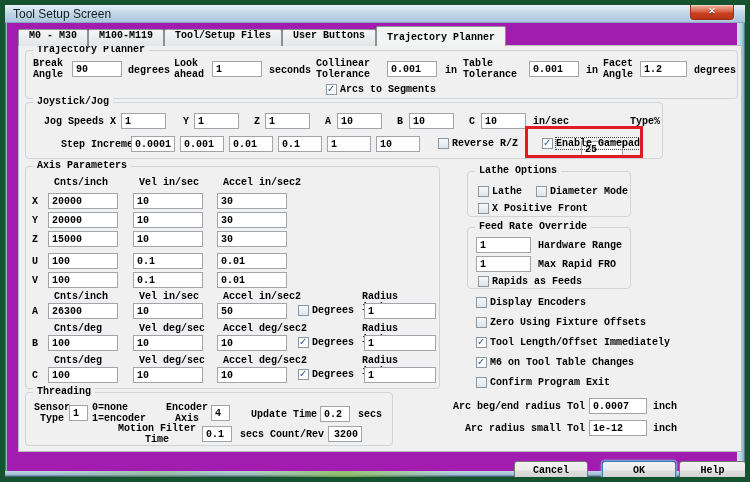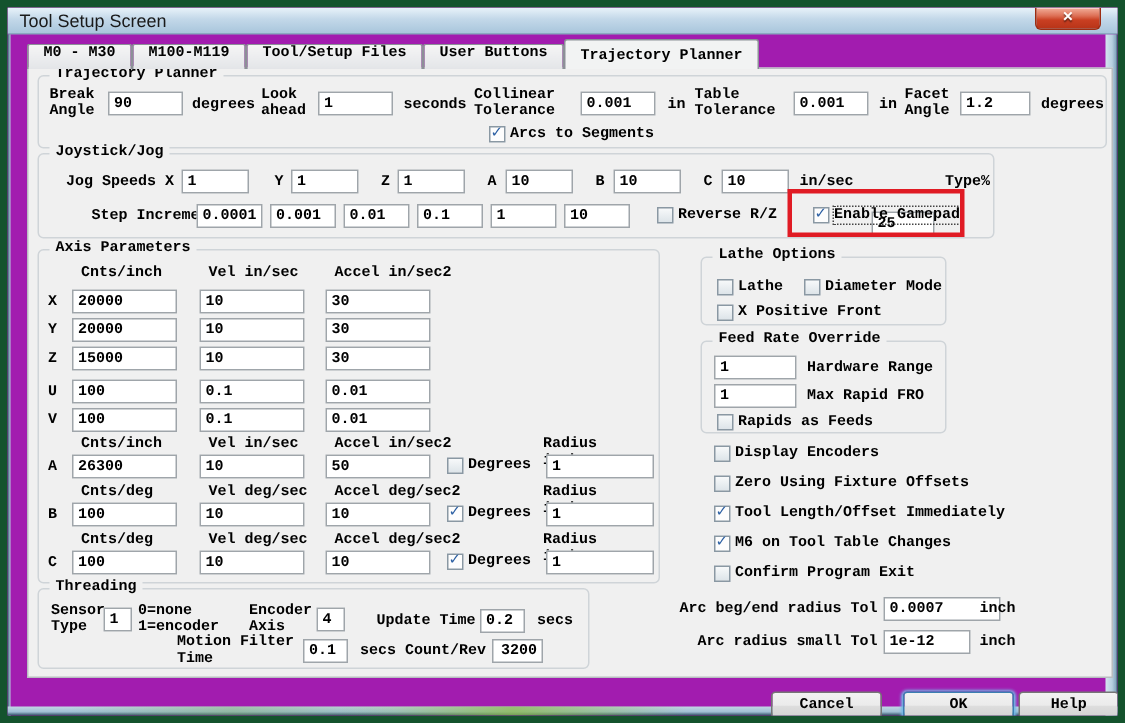--- a/index.html
+++ b/index.html
@@ -32,21 +32,21 @@
     background:linear-gradient(#f5f5f5,#e3e5e8); font:bold 10px "Liberation Mono",monospace;
     white-space:nowrap; cursor:pointer; }
   .tab.active { height:20px; margin-top:-3px; padding-top:5px; background:#f2f3f3; z-index:6; }
   .panel { position:absolute; left:13px; top:40px; width:724px; height:407px;
     border:1px solid #b9bdc1; background:#f0f0f0; }
   
   .group { position:absolute; border:1px solid #cfd4d8; border-radius:4px; }
   .gtitle { position:absolute; top:-7px; left:7px; padding:0 4px; background:#f0f0f0;
     font:bold 10px "Liberation Mono",monospace; white-space:nowrap; }
   .lbl { position:absolute; font:bold 10px/11px "Liberation Mono",monospace; color:#000; white-space:pre-line; }
-  .tc { text-align:left; }
+  .tc { text-align:center; }
   .tr { text-align:right; }
   .inp { position:absolute; height:16px; border:1px solid #9fa5aa; background:#fff;
     font:bold 10px "Liberation Mono",monospace; padding:1px 3px; color:#000; }
   .cbrow { position:absolute; display:flex; align-items:center; gap:3px; height:13px; }
   .cb { width:11px; height:11px; flex:none; border:1px solid #8a98a3;
     background:linear-gradient(#f7f9fa,#dde4e9); position:relative; cursor:pointer; }
   .cb[data-checked="true"] { background:#fdfdfd; }
   .cb[data-checked="true"]::after { content:"✓"; position:absolute; left:0; top:-2px;
     font:bold 10px "DejaVu Sans",sans-serif; color:#2b5fa3; }
   .cl { font:bold 10px "Liberation Mono",monospace; white-space:nowrap; }
@@ -279,21 +279,21 @@
     <span class="lbl" style="left:332px;top:16px">secs</span>
     <span class="lbl tc" style="left:92px;top:30px">Motion Filter
 Time</span>
     <input class="inp" style="left: 176px; top: 33px; width: 30px;" value="0.1">
     <span class="lbl" style="left:214px;top:36px">secs</span>
     <span class="lbl" style="left:244px;top:36px">Count/Rev</span>
     <input class="inp" style="left: 302px; top: 33px; width: 34px; text-align: right;" value="3200">
   </div>
 
   <span class="lbl tr" style="left:446px;top:396px;width:134px">Arc beg/end radius Tol</span>
-  <input class="inp" style="left: 584px; top: 393px; width: 78px;" value="0.0007">
+  <input class="inp" style="left: 584px; top: 393px; width: 58px;" value="0.0007">
   <span class="lbl" style="left:648px;top:396px">inch</span>
   <span class="lbl tr" style="left:458px;top:418px;width:122px">Arc radius small Tol</span>
   <input class="inp" style="left: 584px; top: 415px; width: 58px;" value="1e-12">
   <span class="lbl" style="left:648px;top:418px">inch</span>
 
   <button class="btn default" style="left:597px;top:456px;width:74px">OK</button>
   <button class="btn" style="left:509px;top:456px;width:74px">Cancel</button>
   <button class="btn" style="left:674px;top:456px;width:67px">Help</button>
 
 </div>

